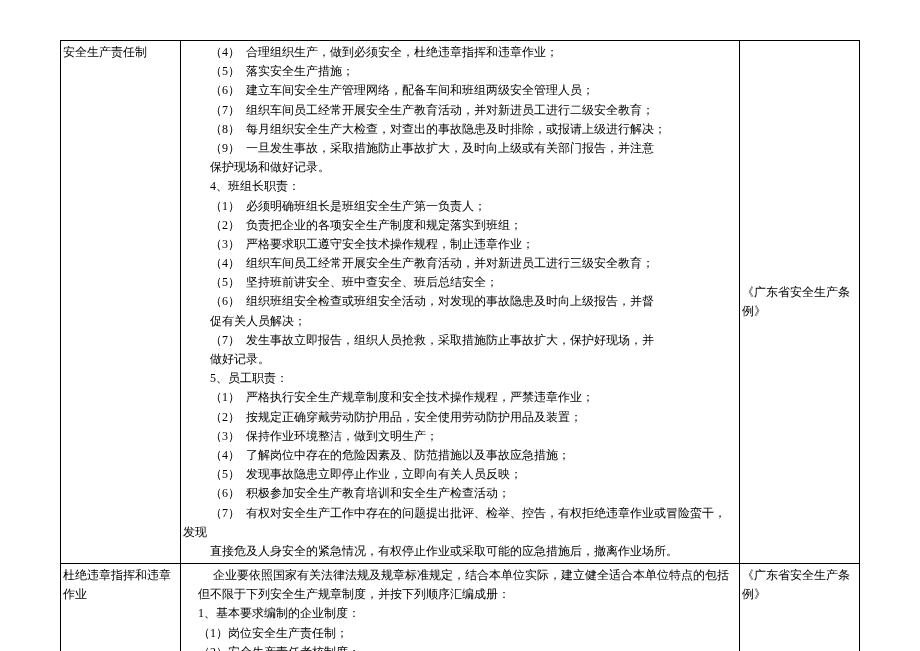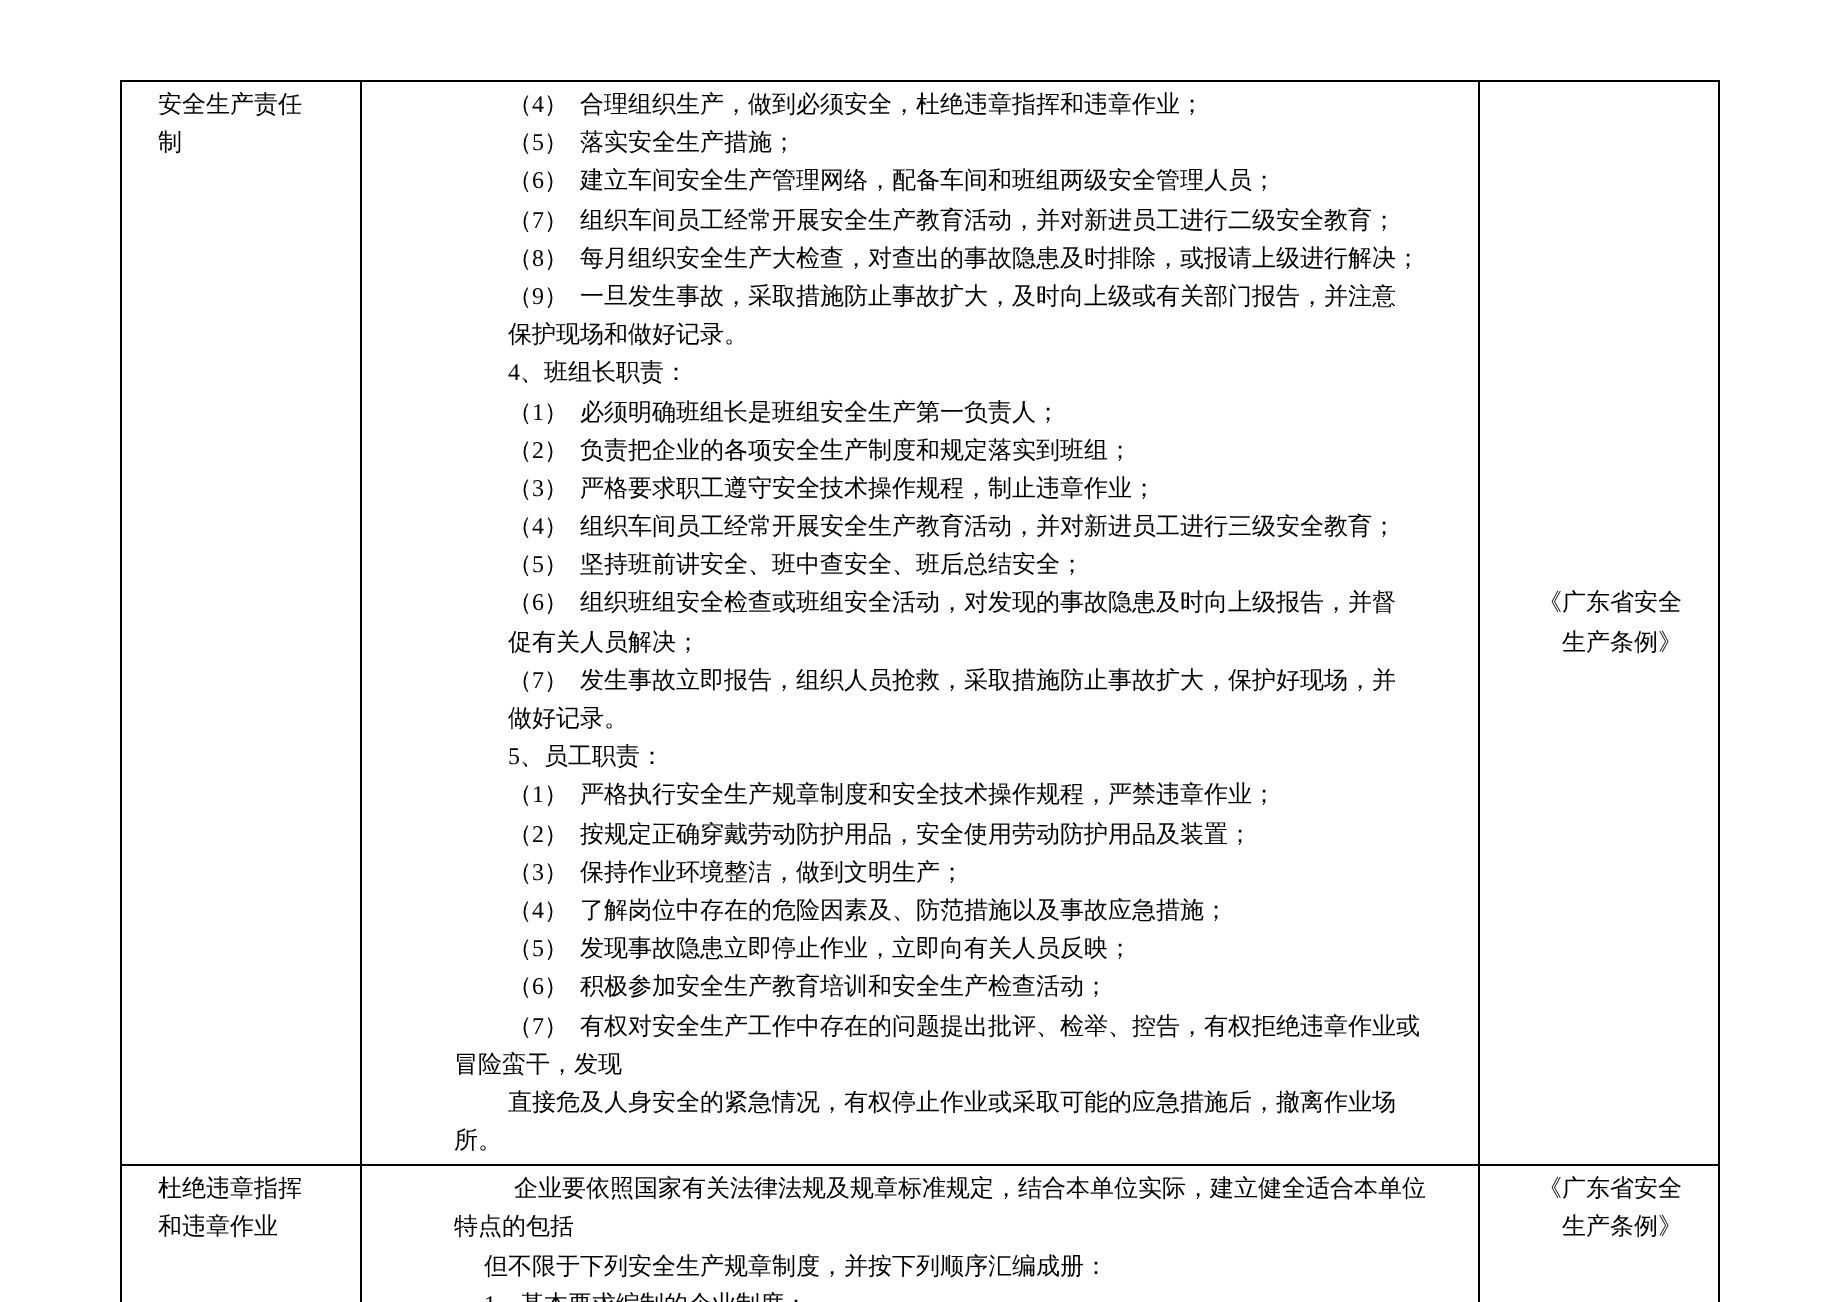--- a/index.html
+++ b/index.html
@@ -12,27 +12,27 @@
     line-height: 1.6;
   }
   table {
     border-collapse: collapse;
     width: 100%;
     table-layout: fixed;
   }
   td {
     border: 1px solid #000;
     vertical-align: top;
-    padding: 2px 18px;
+    padding: 2px 2px;
     word-wrap: break-word;
   }
   .col1 { width: 120px; }
   .col2 { width: auto; }
-  .col3 { width: 120px; text-align: right; vertical-align: middle; }
-  .content-block { white-space: pre-wrap; margin-left: 28px; }
+  .col3 { width: 120px; text-align: left; vertical-align: middle; }
+  .content-block { white-space: pre-wrap; }
 </style>
 </head>
 <body>
 
 <table>
   <colgroup>
     <col class="col1">
     <col class="col2">
     <col class="col3">
   </colgroup>

